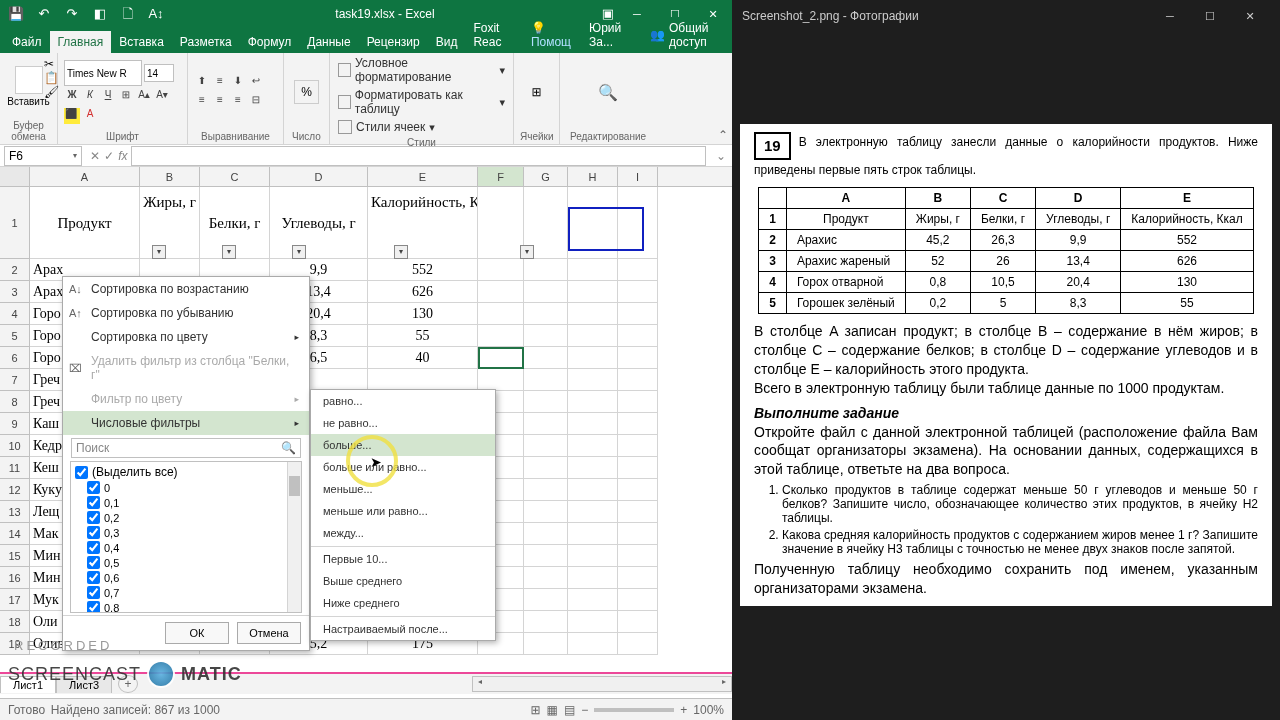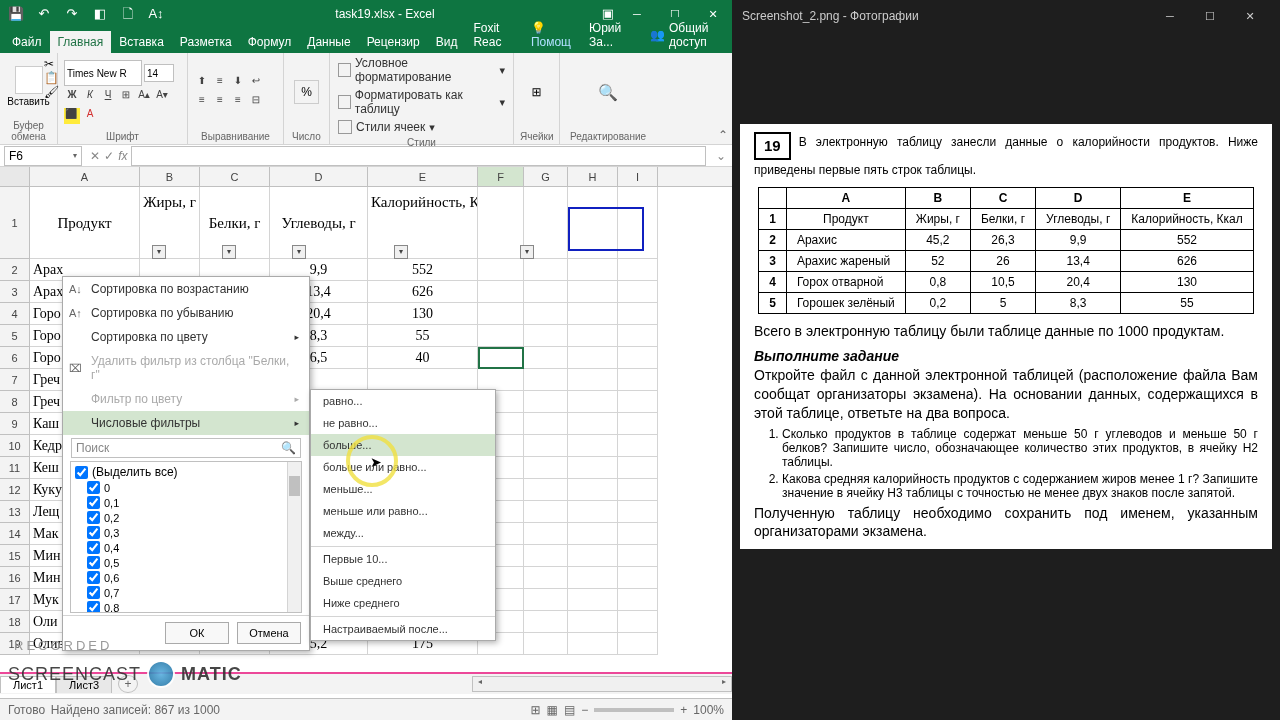--- a/index.html
+++ b/index.html
@@ -639,20 +639,21 @@
           <tr>
             <th>5</th>
             <td class="left">Горошек зелёный</td>
             <td>0,2</td>
             <td>5</td>
             <td>8,3</td>
             <td>55</td>
           </tr>
         </tbody>
     </table>
+    <p class="task-text">В столбце A записан продукт; в столбце B – содержание в нём жиров; в столбце C – содержание белков; в столбце D – содержание углеводов и в столбце E – калорийность этого продукта.</p>
     <p class="task-text">Всего в электронную таблицу были таблице данные по 1000 продуктам.</p>
     <p class="task-text task-bold" style="margin-top:6px">Выполните задание</p>
     <p class="task-text">Откройте файл с данной электронной таблицей (расположение файла Вам сообщат организаторы экзамена). На основании данных, содержащихся в этой таблице, ответьте на два вопроса.</p>
     <ol class="task-list">
       <li>Сколько продуктов в таблице содержат меньше 50 г углеводов и меньше 50 г белков? Запишите число, обозначающее количество этих продуктов, в ячейку H2 таблицы.</li>
       <li>Какова средняя калорийность продуктов с содержанием жиров менее 1 г? Запишите значение в ячейку H3 таблицы с точностью не менее двух знаков после запятой.</li>
     </ol>
     <p class="task-text">Полученную таблицу необходимо сохранить под именем, указанным организаторами экзамена.</p>
   </div>
 </div>

